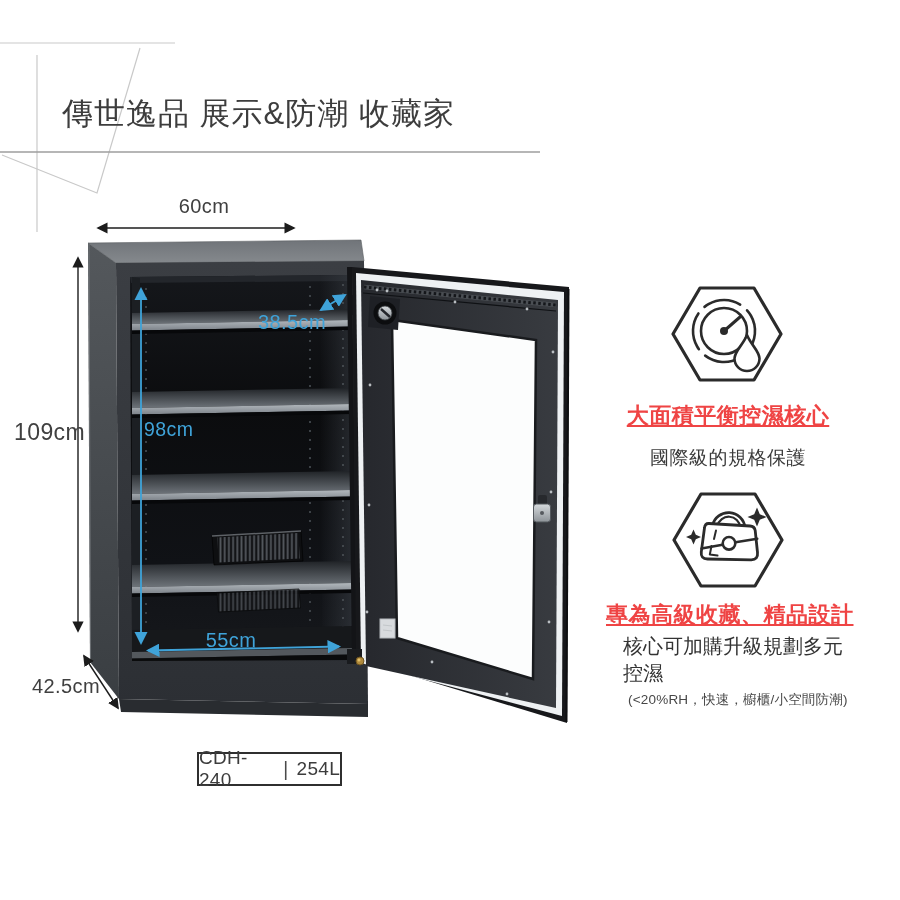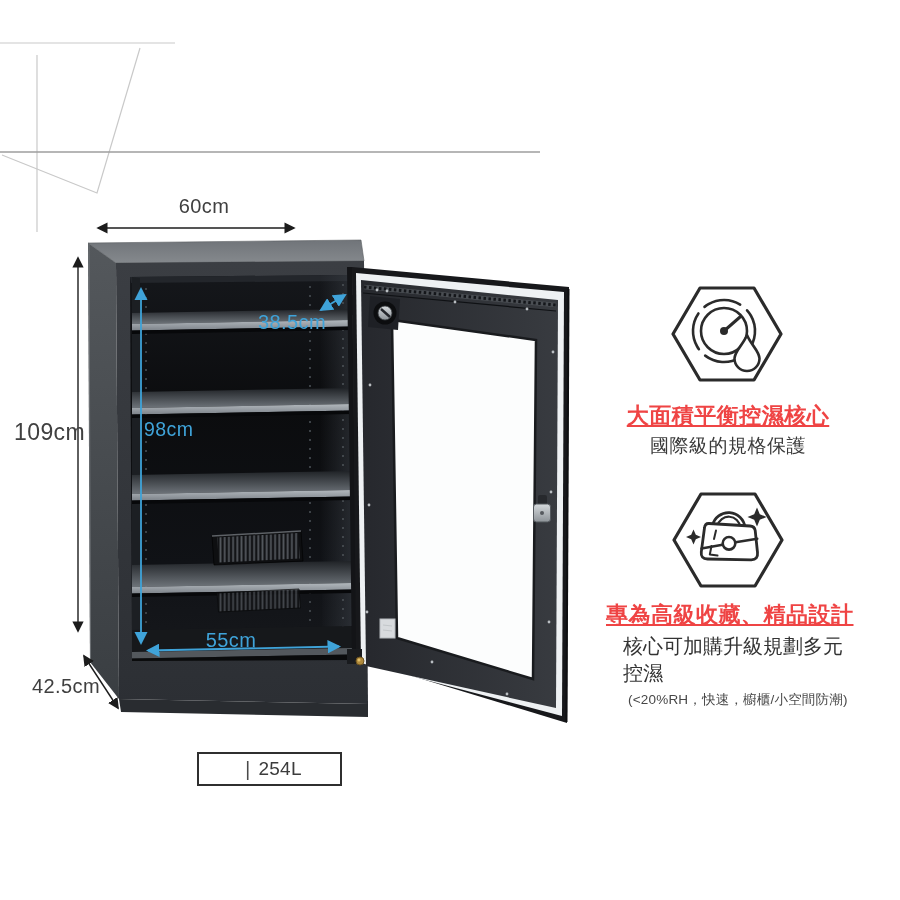--- a/index.html
+++ b/index.html
@@ -17,21 +17,21 @@
   .dim-385{left:292px;top:291px;margin-top:20px;}
   .dim-98{left:144px;top:386px;font-size:19.5px;margin-top:32px;}
   .dim-55{left:231px;top:629px;}
   .model-badge{position:absolute;left:197px;top:752px;width:145px;height:34px;box-sizing:border-box;
     border:2px solid #2f2f2f;display:flex;align-items:center;justify-content:center;
     font-size:19px;color:#3c3c3c;letter-spacing:.3px;}
   .model-badge .sep{margin:0 8px;color:#4a4a4a;font-weight:300;transform:scaleY(1.1);}
   .feature1{position:absolute;left:592px;top:402px;width:272px;text-align:center;}
   .feature2{position:absolute;left:606px;top:601px;width:300px;text-align:left;}
   .ft-title{font-size:22px;font-weight:bold;color:#ef4444;letter-spacing:.5px;line-height:27px;text-decoration:underline;}
-  .ft-sub{font-size:19px;color:#3a3a3a;letter-spacing:.5px;margin-top:4px;}
+  .ft-sub{font-size:19px;color:#3a3a3a;letter-spacing:.5px;margin-top:16px;}
   .ft-line{font-size:20px;color:#333;margin-left:17px;margin-top:6px;line-height:25px;}
   .ft-line2{font-size:20px;color:#333;margin-left:17px;margin-top:2px;line-height:25px;}
   .ft-note{font-size:13.5px;color:#474747;margin-left:22px;margin-top:5px;letter-spacing:.2px;}
 </style>
 </head>
 <body>
 
 <div class="canvas">
 
   <svg class="layer" width="900" height="900" viewBox="0 0 900 900">
@@ -235,29 +235,31 @@
       <path d="M709,523.5 L750,526 Q754.5,526.3 755.2,530.5 L757.5,552.5 Q758.3,559.5 751.3,559.8 L707.5,559 Q700.5,558.8 701.3,551.8 L704.5,527.8 Q705,523.2 709,523.5 Z" fill="#ffffff" stroke-width="2.8"></path>
       <path d="M701.5,548.5 L722.5,544.8 M735.5,542.2 L757.3,538.8" stroke-width="2.4"></path>
       <circle cx="729" cy="543.3" r="6.3" fill="#ffffff" stroke-width="2.6"></circle>
       <line x1="716" y1="530.5" x2="714" y2="539" stroke-width="2"></line>
       <path d="M711.5,546 L709.8,554.5 L717.5,555.6" stroke-width="2"></path>
       <path d="M693.5,529.5 L695.8,534.7 L701,537 L695.8,539.3 L693.5,544.5 L691.2,539.3 L686,537 L691.2,534.7 Z" fill="#2b2b2b" stroke="none"></path>
       <path d="M757,507.5 L759.8,514.2 L766.5,517 L759.8,519.8 L757,526.5 L754.2,519.8 L747.5,517 L754.2,514.2 Z" fill="#2b2b2b" stroke="none"></path>
     </g>
   </svg>
 
+  <div class="txt page-title">傳世逸品 展示&amp;防潮 收藏家</div>
 
   <div class="txt dim center dim-60">60cm</div>
   <div class="txt dim dim-109">109cm</div>
   <div class="txt dim dim-425">42.5cm</div>
   <div class="txt dim blue center dim-385">38.5cm</div>
   <div class="txt dim blue dim-98">98cm</div>
   <div class="txt dim blue center dim-55">55cm</div>
 
   <div class="model-badge">
+    <span>CDH-240</span>
     <span class="sep">|</span>
     <span>254L</span>
   </div>
 
   <div class="feature1">
     <div class="ft-title">大面積平衡控濕核心</div>
     <div class="ft-sub">國際級的規格保護</div>
   </div>
 
   <div class="feature2">

